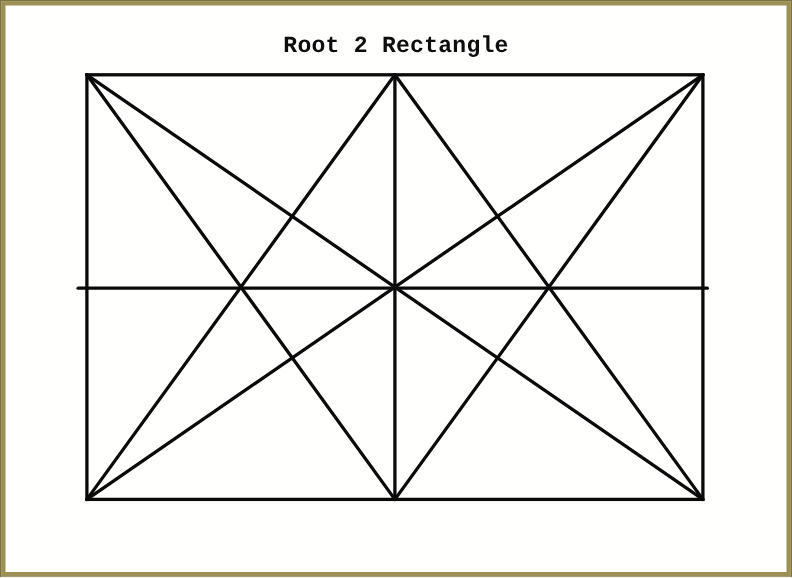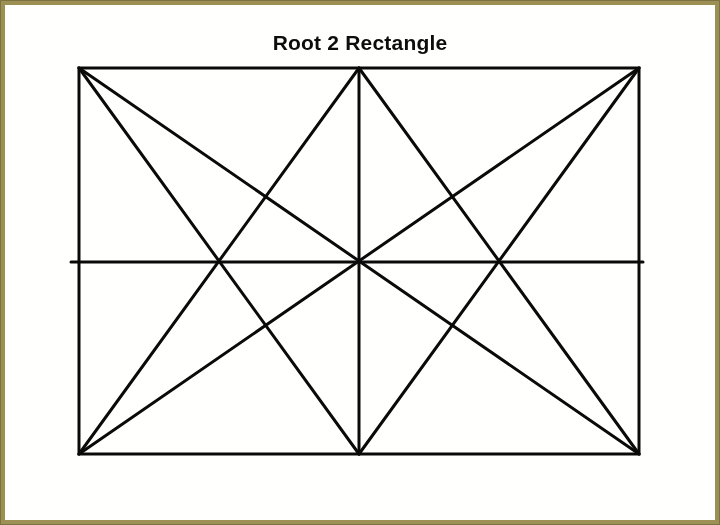--- a/index.html
+++ b/index.html
@@ -5,21 +5,21 @@
   html, body {
     margin: 0;
     padding: 0;
     background: #ffffff;
   }
   .page {
     position: relative;
     width: 720px;
     height: 525px;
     overflow: hidden;
-    font-family: Liberation Sans, sans-serif;
+    font-family: Liberation Mono, monospace;
   }
   .outer-frame {
     position: absolute;
     inset: 0;
     border: 1px solid #7d7340;
     pointer-events: none;
     z-index: 3;
   }
   .inner-frame {
     position: absolute;

